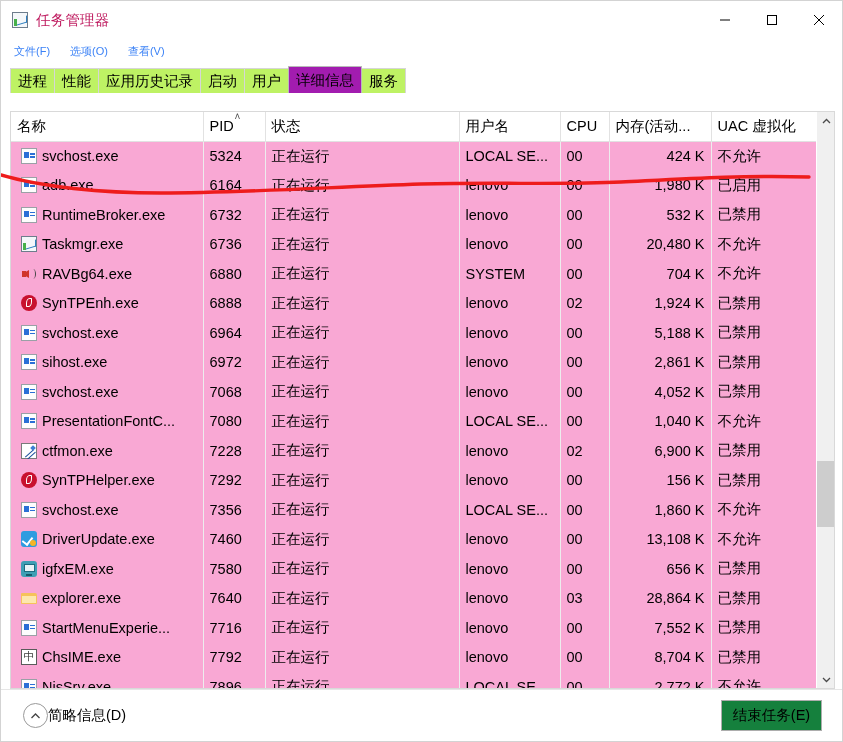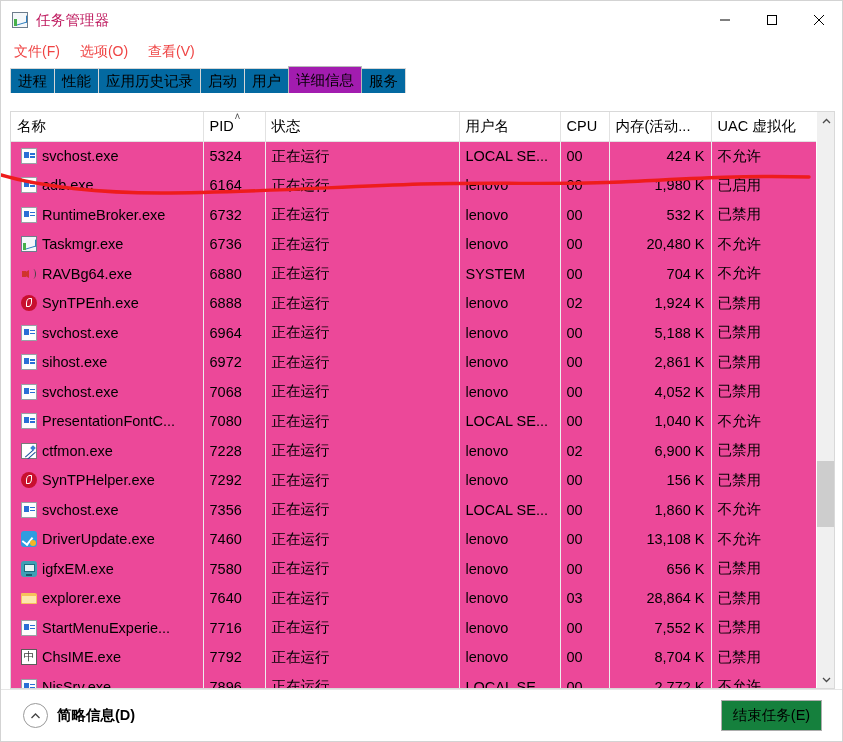--- a/index.html
+++ b/index.html
@@ -60,22 +60,22 @@
 
   
   .menubar {
     height: 26px;
     display: flex;
     align-items: center;
     padding-left: 9px;
     background: #ffffff;
   }
   .menu-item {
-    font-size: 14px;
-    color: #ef4444;
+    font-size: 11px;
+    color: #3b82f6;
     padding: 2px 9px 3px 4px;
     margin-right: 7px;
     cursor: default;
     white-space: nowrap;
     text-align: right;
   }
 
   
   .tabstrip {
     height: 28px;
@@ -90,21 +90,21 @@
     position: absolute;
     left: 9px; right: 9px; bottom: 0;
     height: 0px;
   }
   .tab {
     font-size: 14.5px;
     color: #000000;
     height: 25px;
     line-height: 25px;
     padding: 0 7px;
-    background: #0369a1;
+    background: #bef264;
     border: 1px solid #d6d6d6;
     border-bottom: none;
     margin-right: -1px;
     cursor: default;
     white-space: nowrap;
     box-sizing: border-box;
   }
   .tab.active {
     background: #a21caf;
     border-color: #b9b9b9;
@@ -115,21 +115,21 @@
   }
 
   
   .listwrap {
     position: absolute;
     left: 9px;
     top: 110px;
     width: 825px;
     height: 578px;
     border: 1px solid #d9d9d9;
-    background: #ec4899;
+    background: #f9a8d4;
     box-sizing: border-box;
     overflow: hidden;
   }
   .grid {
     position: absolute;
     left: 0; top: 0;
     width: 806px;
     height: 100%;
     overflow: hidden;
   }
@@ -411,24 +411,22 @@
     height: 52px;
     background: #ffffff;
     border-top: 1px solid #e6e6e6;
     display: flex;
     align-items: center;
     box-sizing: border-box;
   }
   .fewer {
     display: flex;
     align-items: center;
-    gap: 9px;
     margin-left: 22px;
     cursor: default;
-    font-weight: bold;
   }
   .chev-circle {
     width: 23px;
     height: 23px;
     border: 1px solid #9a9a9a;
     border-radius: 50%;
     display: flex;
     align-items: center;
     justify-content: center;
     color: #444;

